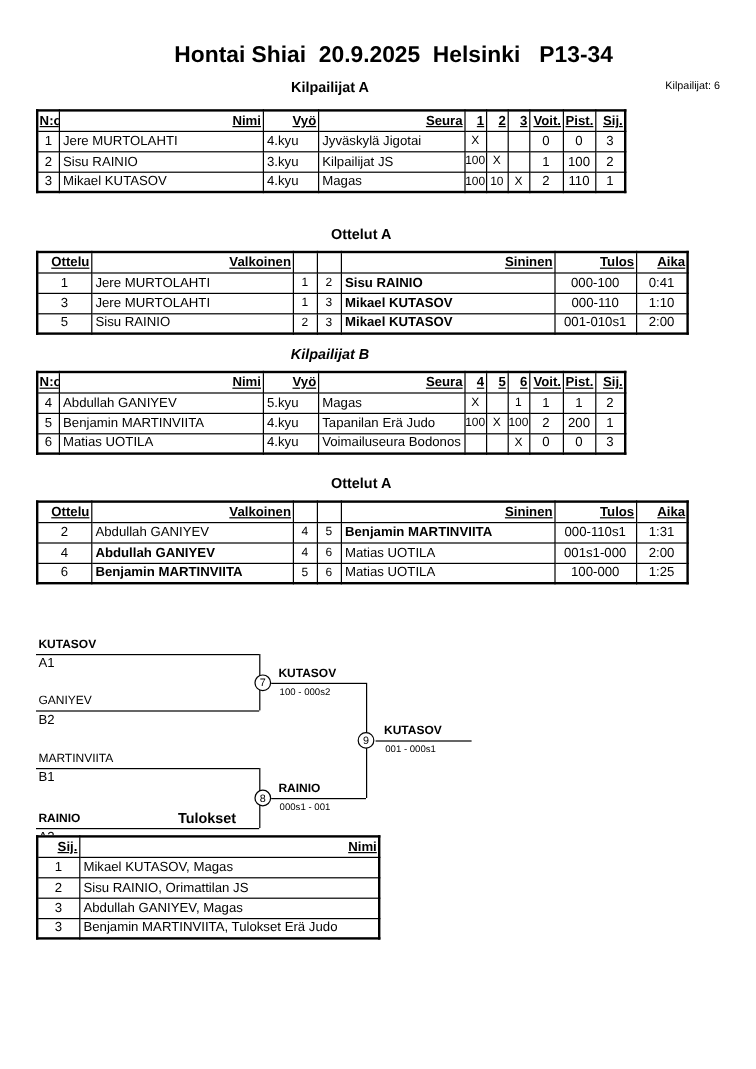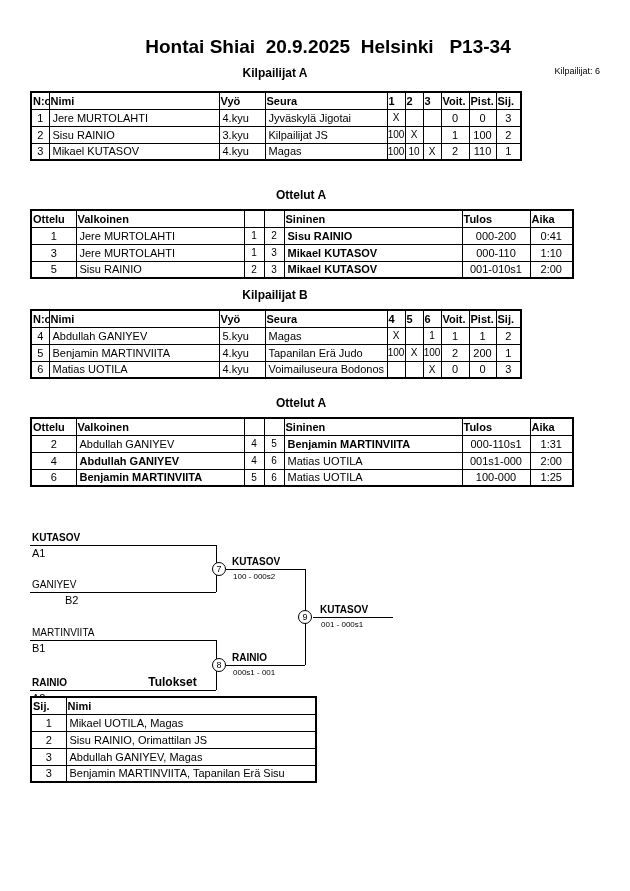--- a/index.html
+++ b/index.html
@@ -17,21 +17,21 @@
   .heading { font-weight:bold; font-size:12px; text-align:center; }
   table {
     border-collapse:collapse; table-layout:fixed;
     border:2px solid #000; background:#fff;
   }
   td, th {
     border:1px solid #000; height:17px; font-size:11px;
     padding:0 3px; white-space:nowrap; overflow:hidden; text-align:left;
     vertical-align:middle;
   }
-  th { font-weight:bold; text-align:left; padding:0 1px; }
+  th { font-weight:bold; text-align:right; padding:0 1px;text-decoration:underline; }
   .c { text-align:center; }
   .num { padding:0; text-align:center; font-size:10px; }
   .b { font-weight:bold; }
   #bracket { left:30px; top:528px; width:570px; height:180px; }
   #bracket .name { position:absolute; font-size:10px; height:12px; line-height:12px; white-space:nowrap; }
   #bracket .tag { position:absolute; font-size:11px; }
   #bracket .score { position:absolute; font-size:8px; white-space:nowrap; }
   #bracket .hl { position:absolute; height:1px; background:#000; }
   #bracket .vl { position:absolute; width:1px; background:#000; }
   #bracket .circle {
@@ -134,21 +134,21 @@
     <th>Sininen</th>
     <th>Tulos</th>
     <th>Aika</th>
   </tr>
   <tr>
     <td class="c">1</td>
     <td>Jere MURTOLAHTI</td>
     <td class="num">1</td>
     <td class="num">2</td>
     <td class="b">Sisu RAINIO</td>
-    <td class="c">000-200</td>
+    <td class="c">000-100</td>
     <td class="c">0:41</td>
   </tr>
   <tr>
     <td class="c">3</td>
     <td>Jere MURTOLAHTI</td>
     <td class="num">1</td>
     <td class="num">3</td>
     <td class="b">Mikael KUTASOV</td>
     <td class="c">000-110</td>
     <td class="c">1:10</td>
@@ -158,21 +158,21 @@
     <td>Sisu RAINIO</td>
     <td class="num">2</td>
     <td class="num">3</td>
     <td class="b">Mikael KUTASOV</td>
     <td class="c">001-010s1</td>
     <td class="c">2:00</td>
   </tr>
 </tbody>
   </table>
 
-<div class="abs heading" style="left:30px; top:288px; width:490px;">Kilpailijat B</div>
+<div class="abs heading" style="left:30px; top:288px; width:490px;font-style:italic;">Kilpailijat B</div>
 
 <table class="abs" style="left:30px; top:309px; width:490px;">
   <colgroup>
     <col style="width:18px">
       <col style="width:170px">
       <col style="width:46px">
       <col style="width:122px">
     <col style="width:18px">
       <col style="width:18px">
       <col style="width:18px">
@@ -285,21 +285,21 @@
   </table>
 
 <div class="abs" id="bracket">
 
   <div class="name b" style="left:2px; top:4px;">KUTASOV</div>
   <div class="hl" style="left:0; top:17px; width:186px;"></div>
   <div class="tag" style="left:2px; top:19px;">A1</div>
 
   <div class="name" style="left:2px; top:51px;">GANIYEV</div>
   <div class="hl" style="left:0; top:64px; width:186px;"></div>
-  <div class="tag" style="left:2px; top:66px;margin-left:33px;">B2</div>
+  <div class="tag" style="left:2px; top:66px;">B2</div>
 
   <div class="vl" style="left:186px; top:17px; height:47px;"></div>
 
   <div class="hl" style="left:196px; top:41px; width:79px;"></div>
   <div class="circle" style="left:182px; top:34px;">7</div>
   <div class="name b" style="left:202px; top:28px;">KUTASOV</div>
   <div class="score" style="left:203px; top:44px;">100 - 000s2</div>
 
   <div class="vl" style="left:275px; top:41px; height:96px;"></div>
 
@@ -331,28 +331,28 @@
     <col style="width:35px">
       <col style="width:250px">
   </colgroup>
   <tbody>
       <tr>
     <th>Sij.</th>
     <th>Nimi</th>
   </tr>
   <tr>
     <td class="c">1</td>
-    <td>Mikael UOTILA, Magas</td>
+    <td>Mikael KUTASOV, Magas</td>
   </tr>
   <tr>
     <td class="c">2</td>
     <td>Sisu RAINIO, Orimattilan JS</td>
   </tr>
   <tr>
     <td class="c">3</td>
     <td>Abdullah GANIYEV, Magas</td>
   </tr>
   <tr>
     <td class="c">3</td>
-    <td>Benjamin MARTINVIITA, Tapanilan Erä Sisu</td>
+    <td>Benjamin MARTINVIITA, Tulokset Erä Judo</td>
   </tr>
 </tbody>
   </table>
 
 </body></html>

